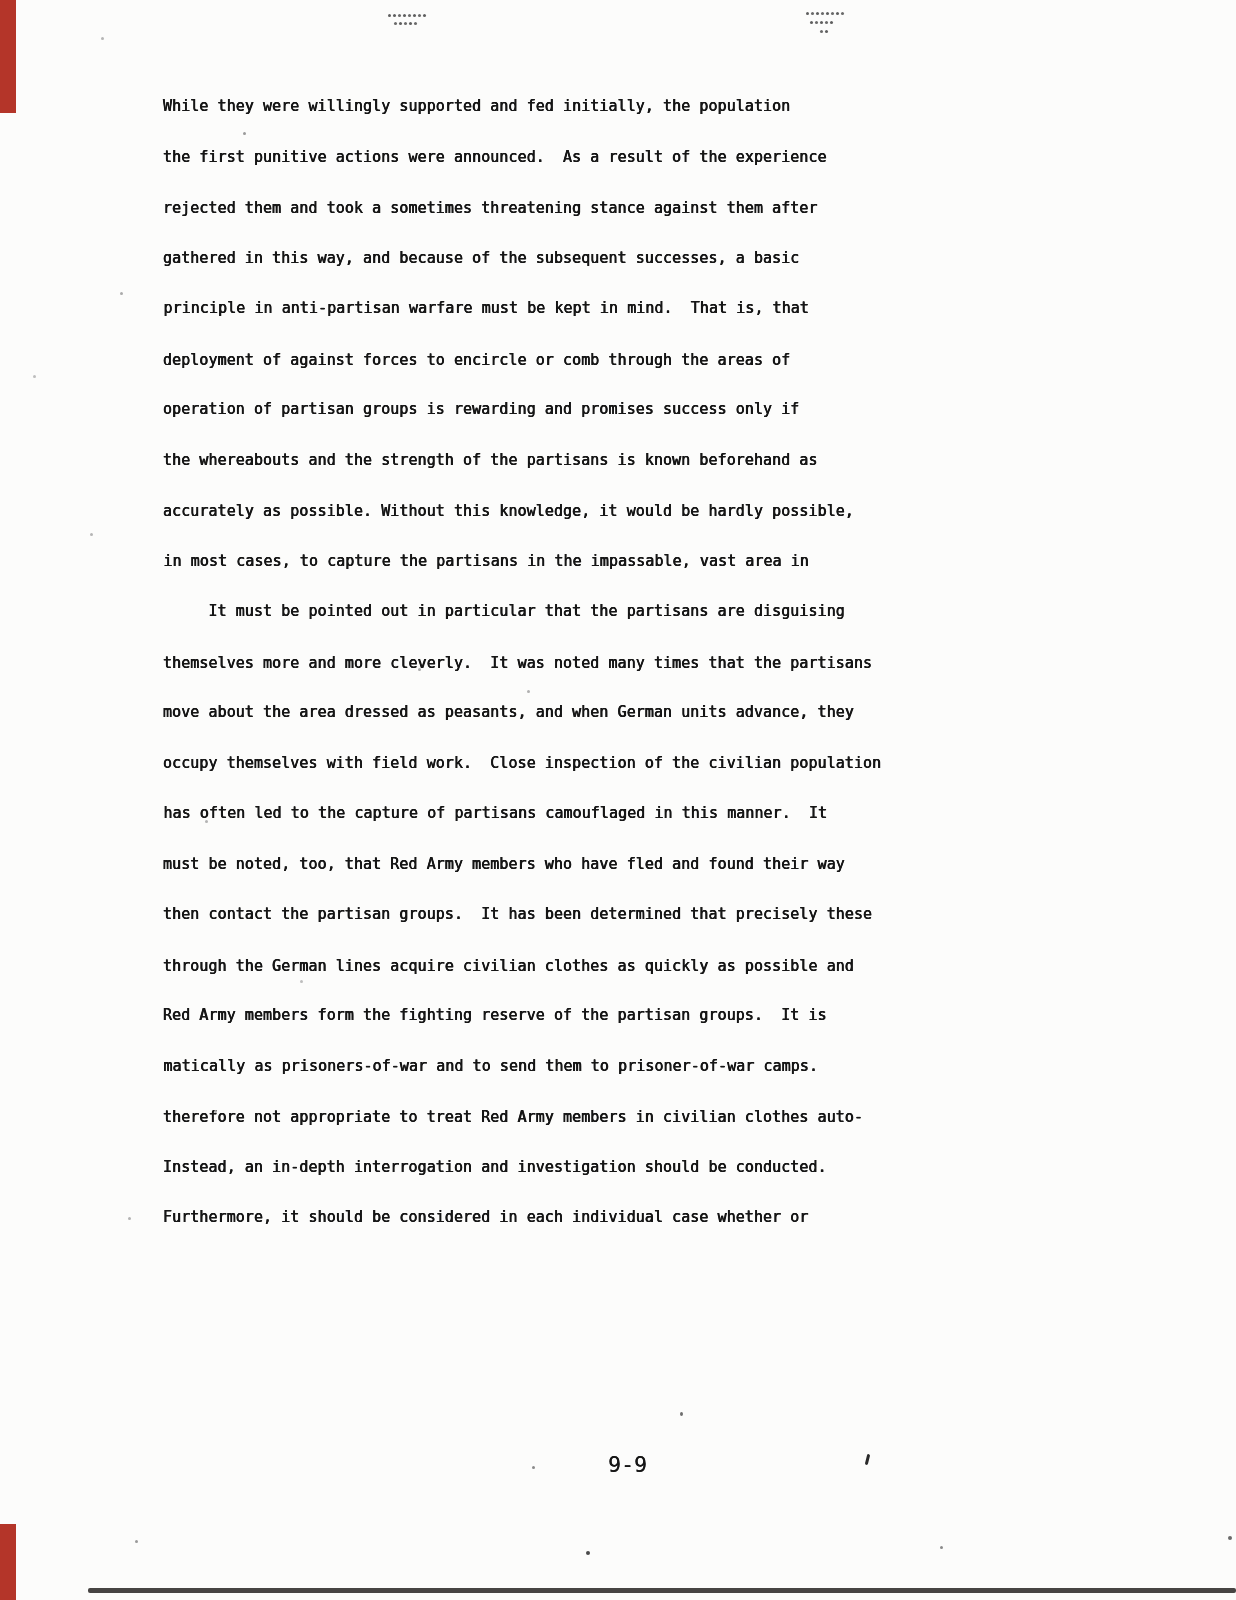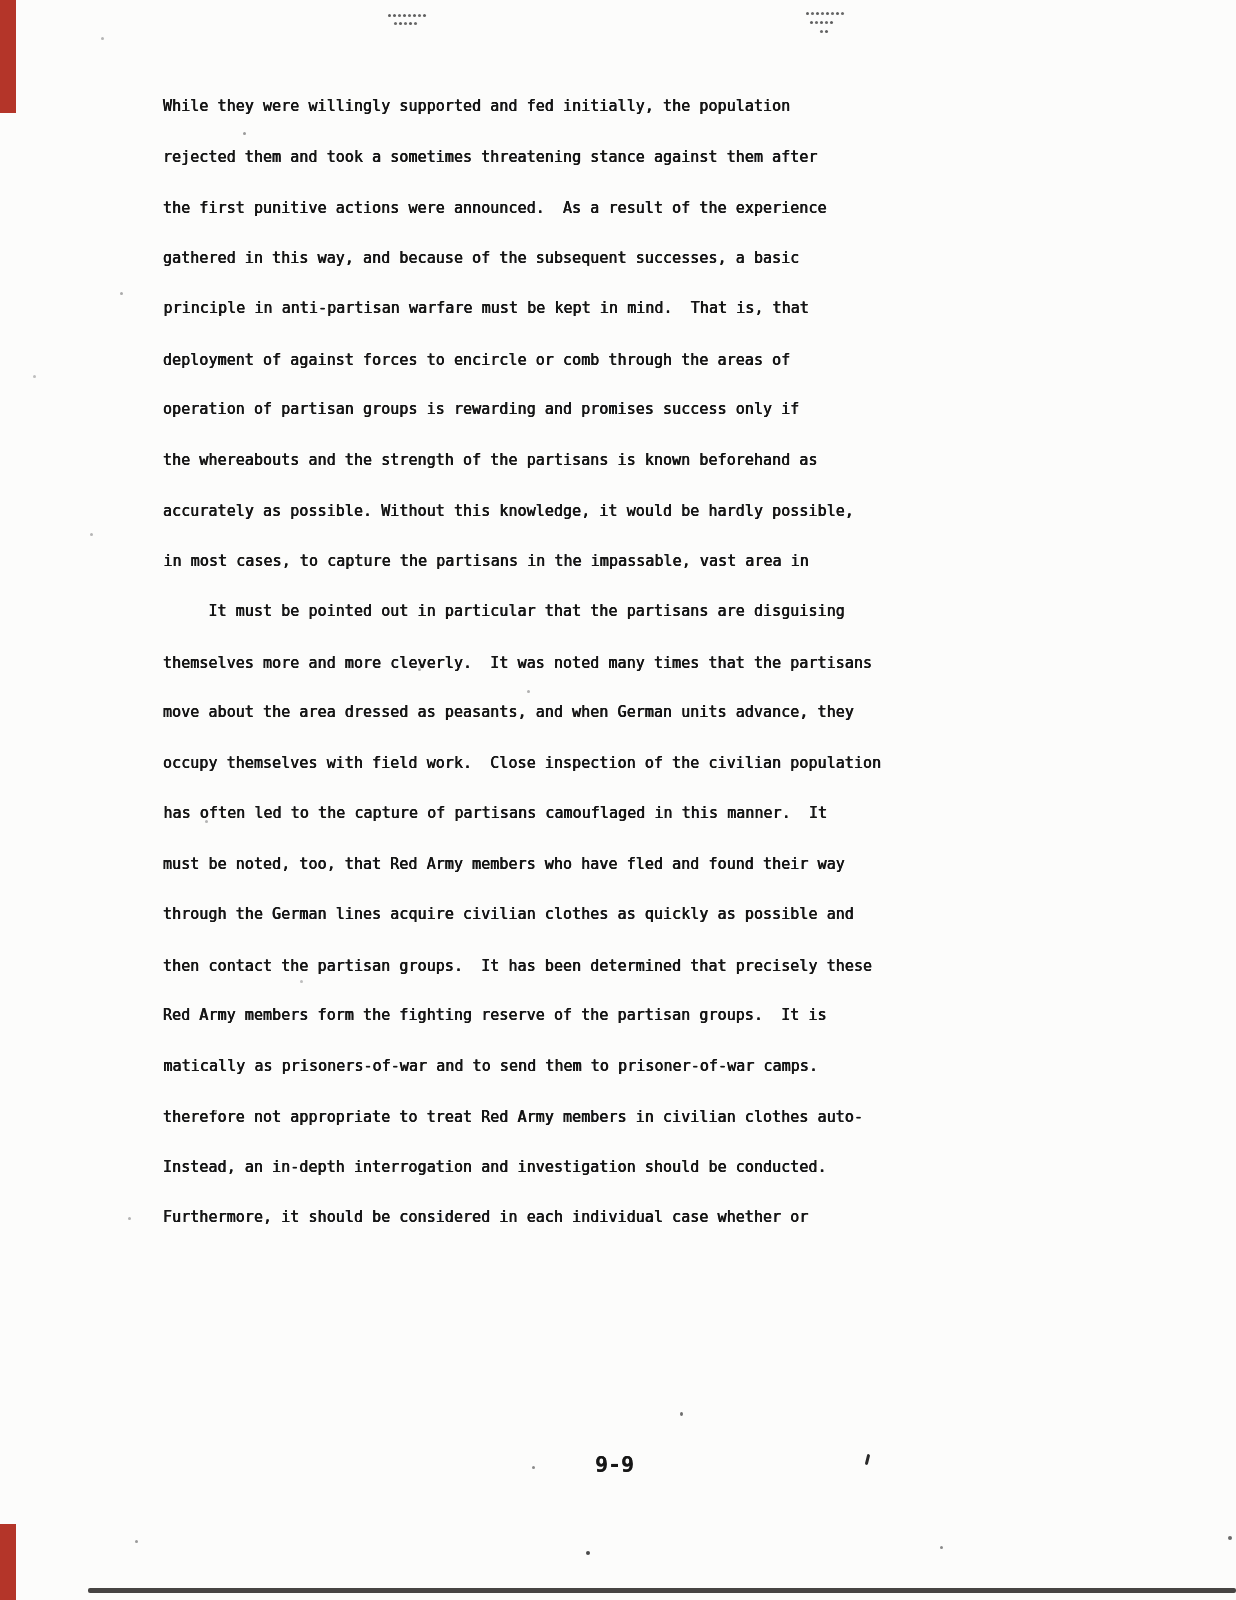--- a/index.html
+++ b/index.html
@@ -17,24 +17,23 @@
     font-size:15px;
     line-height:50.5px;
     color:var(--ink,#161616);
     text-shadow:0.35px 0 0 currentColor,-0.25px 0 0 currentColor;
     letter-spacing:0.06px;
   }
   
   .tline:nth-child(3n){transform:translateY(0.5px);}
   .tline:nth-child(5n){transform:translateX(0.5px);}
   .pagenum{
-    position:absolute;left:595px;top:1452px;
+    position:absolute;left:608px;top:1452px;
     font-size:21.5px;color:var(--ink,#161616);
     text-shadow:0.35px 0 0 currentColor;
-    font-weight:bold;
   }
   
   .red-edge{position:absolute;left:0;width:16px;background:var(--edge-red,#b43529);}
   .red-edge.top{top:0;height:113px;}
   .red-edge.bottom{top:1524px;height:76px;}
   
   .scanline{position:absolute;left:88px;right:0;top:1588px;height:5px;background:var(--scan-line,#474443);border-radius:2px;}
   
   .dots{position:absolute;width:3px;height:3px;background:#5f5f5f;border-radius:50%;}
   .dots.a{left:388px;top:14px;
@@ -59,37 +58,37 @@
 
   <div class="red-edge top"></div>
   <div class="red-edge bottom"></div>
   <div class="scanline"></div>
 
   <div class="dots a"></div>
   <div class="dots b"></div>
 
   <div class="textblock">
     <div class="tline">While they were willingly supported and fed initially, the population</div>
+    <div class="tline">the first punitive actions were announced.  As a result of the experience</div>
     <div class="tline">rejected them and took a sometimes threatening stance against them after</div>
-    <div class="tline">the first punitive actions were announced.  As a result of the experience</div>
     <div class="tline">gathered in this way, and because of the subsequent successes, a basic</div>
     <div class="tline">principle in anti-partisan warfare must be kept in mind.  That is, that</div>
     <div class="tline">deployment of against forces to encircle or comb through the areas of</div>
     <div class="tline">operation of partisan groups is rewarding and promises success only if</div>
     <div class="tline">the whereabouts and the strength of the partisans is known beforehand as</div>
     <div class="tline">accurately as possible. Without this knowledge, it would be hardly possible,</div>
     <div class="tline">in most cases, to capture the partisans in the impassable, vast area in</div>
     <div class="tline">     It must be pointed out in particular that the partisans are disguising</div>
     <div class="tline">themselves more and more cleverly.  It was noted many times that the partisans</div>
     <div class="tline">move about the area dressed as peasants, and when German units advance, they</div>
     <div class="tline">occupy themselves with field work.  Close inspection of the civilian population</div>
     <div class="tline">has often led to the capture of partisans camouflaged in this manner.  It</div>
     <div class="tline">must be noted, too, that Red Army members who have fled and found their way</div>
+    <div class="tline">then contact the partisan groups.  It has been determined that precisely these</div>
     <div class="tline">through the German lines acquire civilian clothes as quickly as possible and</div>
-    <div class="tline">then contact the partisan groups.  It has been determined that precisely these</div>
     <div class="tline">Red Army members form the fighting reserve of the partisan groups.  It is</div>
     <div class="tline">matically as prisoners-of-war and to send them to prisoner-of-war camps.</div>
     <div class="tline">therefore not appropriate to treat Red Army members in civilian clothes auto-</div>
     <div class="tline">Instead, an in-depth interrogation and investigation should be conducted.</div>
     <div class="tline">Furthermore, it should be considered in each individual case whether or</div>
   </div>
 
   <div class="pagenum">9-9</div>
 
   <div class="tick"></div>

